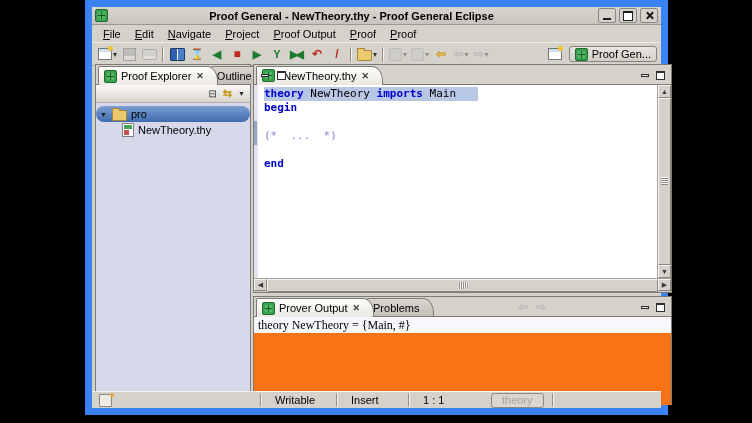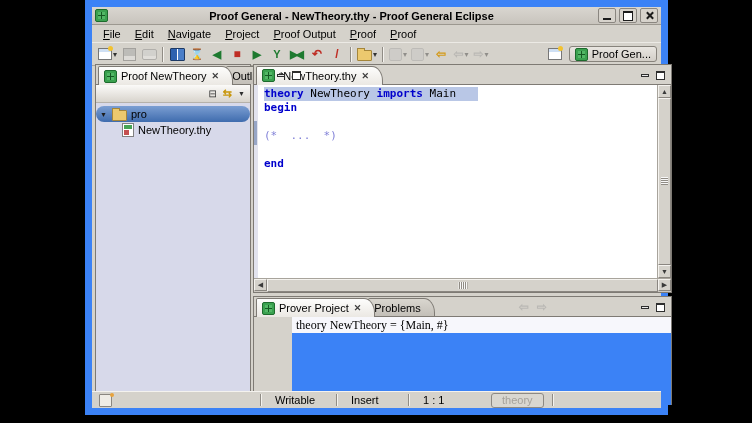--- a/index.html
+++ b/index.html
@@ -100,21 +100,21 @@
   .sb-thumb.v::after{content:"";position:absolute;left:2px;right:2px;top:50%;height:8px;transform:translateY(-50%);
             background:repeating-linear-gradient(#f8f8f8 0 1px,#908c85 1px 2px);}
   .hscroll{height:13px;background:#ccc8c1;border-top:1px solid #a8a49c;display:flex;}
   .hs-btn{width:13px;height:12px;display:flex;align-items:center;justify-content:center;font-size:7px;color:#3a3a3a;
           background:#d5d2cb;border:1px solid;border-color:#f5f3ef #8a8680 #8a8680 #f5f3ef;box-sizing:border-box;flex:none;}
   .hs-thumb{flex:1;background:#d5d2cb;border:1px solid;border-color:#f5f3ef #8a8680 #8a8680 #f5f3ef;
             position:relative;box-sizing:border-box;}
   .hs-thumb::after{content:"";position:absolute;top:2px;bottom:2px;left:50%;width:9px;transform:translateX(-50%);
             background:repeating-linear-gradient(90deg,#f8f8f8 0 1px,#908c85 1px 2px);}
   
-  .prover-content{height:calc(100% - 19px);background:#3b82f6;margin-left:38px;}
+  .prover-content{height:calc(100% - 19px);background:#f97316;}
   .output-row{height:16px;background:#f7f7fc;display:flex;align-items:center;padding-left:4px;
               font-family:"Liberation Serif",serif;font-size:12px;}
   
   .statusbar{position:absolute;left:0;right:0;bottom:0;height:16px;display:flex;align-items:center;
              border-top:1px solid #f4f2ee;background:#d5d2cb;}
   .st-left{width:160px;display:flex;align-items:center;padding-left:7px;flex:none;}
   .vr{width:0;height:12px;border-left:1px solid #908c85;border-right:1px solid #f4f2ee;margin:0 1px;flex:none;}
   .st-seg{padding:0 12px;display:flex;align-items:center;white-space:nowrap;}
   .seg-writable{width:48px;} .seg-insert{width:44px;} .seg-caret{width:50px;}
   .mode-btn{margin-left:6px;height:13px;display:flex;align-items:center;padding:0 10px;
@@ -223,21 +223,21 @@
         <span class="pg-logo"></span>
         <span>Proof Gen...</span>
       </span>
     </span>
   </div>
 
   <div class="panel" style="left:3px;top:57px;width:156px;height:341px;">
     <div class="tab-row">
       <div class="tab active">
         <span class="pg-logo"></span>
-        <span>Proof NewTheory</span>
+        <span>Proof Explorer</span>
         <span class="tab-close">✕</span>
       </div>
       <div class="tab">
         <span>Outline</span>
       </div>
       <div class="minmax">
         <span class="mm">
             <span class="g-min2"></span>
           </span>
         <span class="mm">
@@ -301,21 +301,21 @@
       <div class="hs-btn">◀</div>
       <div class="hs-thumb"></div>
       <div class="hs-btn">▶</div>
     </div>
   </div>
 
   <div class="panel" style="left:161px;top:289px;width:419px;height:109px;">
     <div class="tab-row">
       <div class="tab active">
         <span class="pg-logo"></span>
-        <span>Prover Project</span>
+        <span>Prover Output</span>
         <span class="tab-close">✕</span>
       </div>
       <div class="tab">
         <span>Problems</span>
       </div>
       <div class="navarrows">
         <span class="g-gray dis">⇦</span>
         <span class="g-gray dis">⇨</span>
       </div>
       <div class="minmax">

